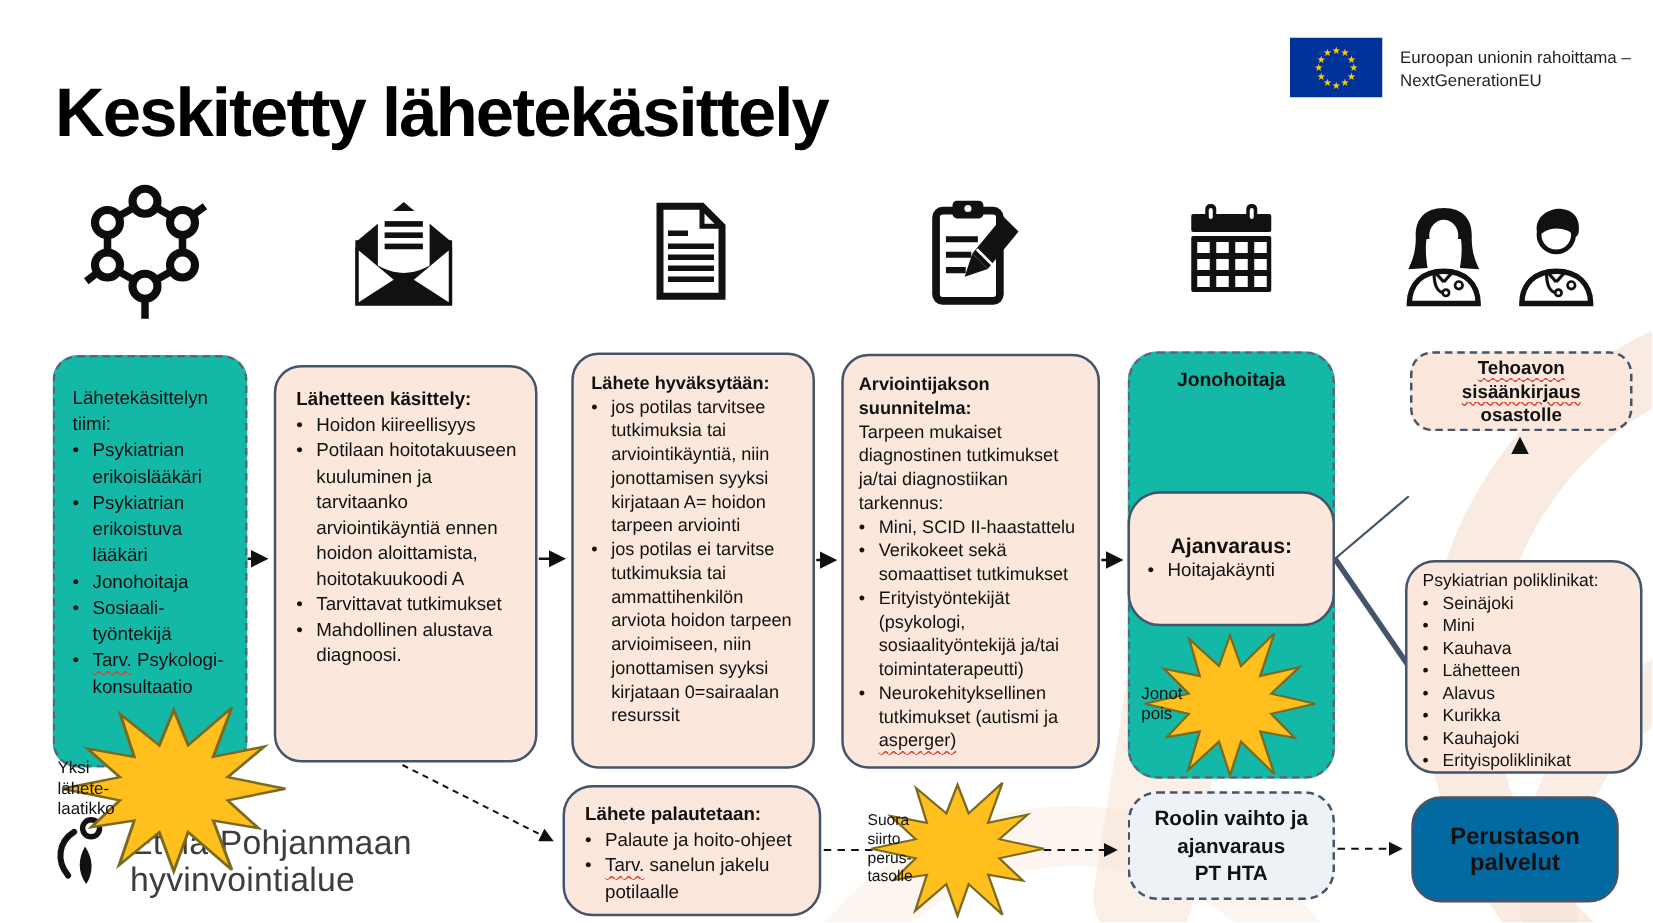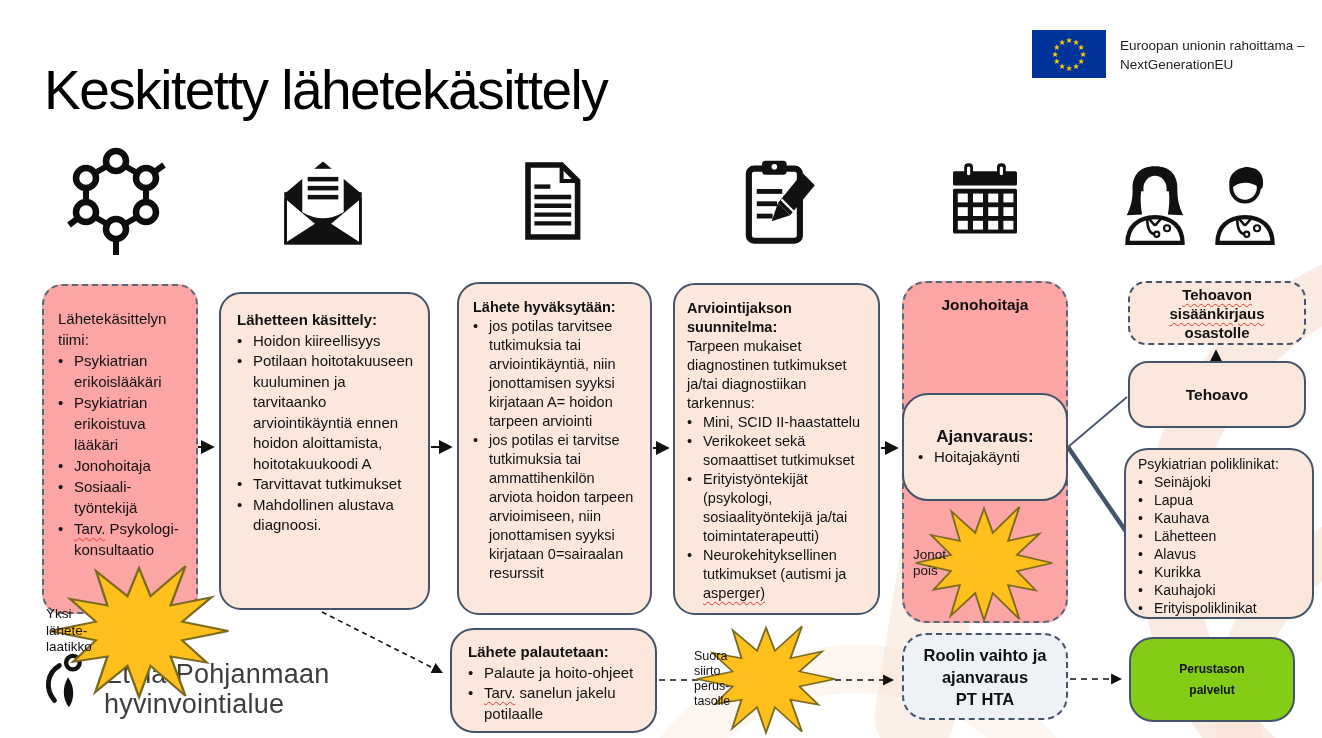--- a/index.html
+++ b/index.html
@@ -2,28 +2,28 @@
 <html><head>
 <meta charset="utf-8">
 <style>
   html,body{margin:0;padding:0;background:#fff}
   #canvas{position:relative;width:1322px;height:738px;background:#fff;overflow:hidden;
           font-family:"Liberation Sans",sans-serif;color:#111}
   
   .ring{position:absolute;border-radius:50%;border-style:solid;border-color:#f8e3d5;z-index:0}
   .band{position:absolute;background:#f8e3d5;z-index:0;border-radius:45px}
   
-  .page-title{position:absolute;left:44px;top:58px;font-size:55px;font-weight:400;letter-spacing:-1.5px;color:#000;z-index:1}
+  .page-title{position:absolute;left:44px;top:58px;font-size:55px;font-weight:700;letter-spacing:-1.5px;color:#000;z-index:1}
   .eu-flag{position:absolute;left:1032px;top:30px;z-index:1}
   .eu-text{position:absolute;left:1120px;top:36px;font-size:13.5px;line-height:19px;color:#1f1f1f;z-index:1}
   
   .icon{position:absolute;z-index:1}
   
   .box{position:absolute;z-index:3;box-sizing:border-box;border:2px solid #44546a;background:#fbe7dc;border-radius:22px}
-  .dashedw{background:#fca5a5;border:2px dashed #5b6578;border-radius:20px}
+  .dashedw{background:#14b8a6;border:2px dashed #5b6578;border-radius:20px}
   .dashedp{border-style:dashed}
   .light{background:#eef2f7}
   .bt{font-weight:700}
   .center{}
   ul{list-style:none;margin:0;padding:0}
   li{display:flex;align-items:flex-start}
   li::before{content:"•";flex:0 0 16px;width:16px}
   li .t{flex:1}
   .wavy{text-decoration:underline;text-decoration-style:wavy;text-decoration-color:#e03a2f;text-decoration-thickness:1px;text-underline-offset:3px}
   
@@ -294,32 +294,29 @@
       <li style="padding-left:14px">
           <span class="t center" style="padding-right:22px">Hoitajakäynti</span>
         </li>
     </ul>
   </div>
 
   <div class="box dashedp flexcenter bt" style="left:1128px;top:281px;width:178px;height:64px;border-radius:18px;font-size:15px;line-height:19px;text-align:center;padding:0 10px">
     <div><span class="wavy">Tehoavon sisäänkirjaus</span><span> osastolle</span></div>
   </div>
 
-  <div class="box flexcenter bt" style="left:1128px;top:361px;width:178px;height:67px;border-radius:20px;font-size:15.5px">
-    <div>Tehoavo</div>
-  </div>
 
   <div class="box tx14-18" style="left:1124px;top:448px;width:190px;height:171px;padding:5px 6px 0 12px;border-radius:24px">
     <div>Psykiatrian poliklinikat:</div>
     <ul>
       <li>
           <span class="t">Seinäjoki</span>
         </li>
       <li>
-          <span class="t">Lapua</span>
+          <span class="t">Mini</span>
         </li>
       <li>
           <span class="t">Kauhava</span>
         </li>
       <li>
           <span class="t">Lähetteen</span>
         </li>
       <li>
           <span class="t">Alavus</span>
         </li>
@@ -346,21 +343,21 @@
         </li>
     </ul>
   </div>
 
   <div class="box dashedp light flexcenter bt" style="left:902px;top:633px;width:166px;height:87px;border-radius:24px;font-size:16.5px;line-height:22px">
     <div>Roolin vaihto ja</div>
     <div>ajanvaraus</div>
     <div>PT HTA</div>
   </div>
 
-  <div class="box light flexcenter bt" style="left:1129px;top:637px;width:166px;height:85px;border-radius:24px;font-size:12px;line-height:21px;background:#84cc16">
+  <div class="box light flexcenter bt" style="left:1129px;top:637px;width:166px;height:85px;border-radius:24px;font-size:19px;line-height:21px;background:#0369a1">
     <div>Perustason</div>
     <div>palvelut</div>
   </div>
 
   <div class="starburst" style="left:46px;top:556px;width:186px;height:150px">
     <svg viewBox="0 0 100 100" preserveAspectRatio="none">
       <polygon points="98,50 73.2,56.2 86.4,71 67,67 75,93.3 56.2,73.2 50,94 43.8,73.2 26.5,90.7 33,67 14.5,70.5 26.8,56.2 2,50 26.8,43.8 12.8,28.5 33,33 27,10.2 43.8,26.8 50,8 56.2,26.8 75,6.7 67,33 89,27.5 73.2,43.8" fill="#ffc01e" stroke="#7a6a1f" stroke-width="1.3"></polygon>
     </svg>
     <div class="stx">
       <div>Yksi</div>

